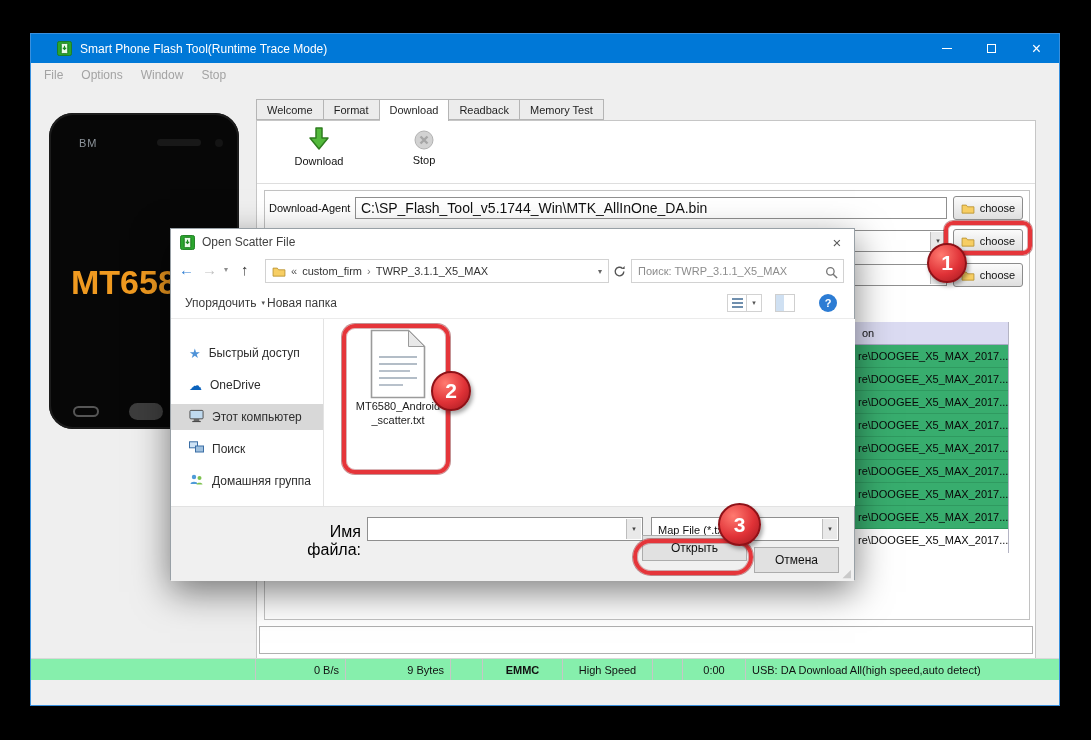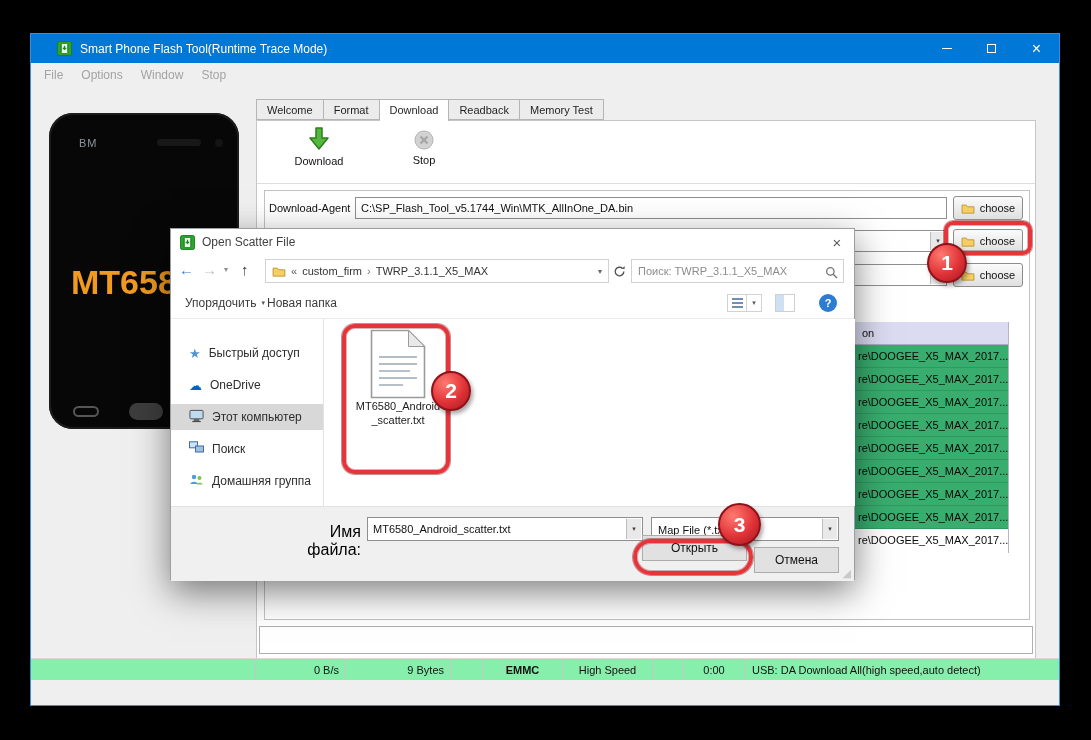--- a/index.html
+++ b/index.html
@@ -24,21 +24,21 @@
   .phone-btn-h{position:absolute;left:80px;top:290px;width:34px;height:17px;background:#3d3d3d;border-radius:9px}
   .tabs{position:absolute;left:225px;top:65px;display:flex}
   .tab{height:21px;line-height:20px;padding:0 10px;font-size:11px;color:#1f1f1f;background:#ececec;border:1px solid #b5b5b5;border-left:none;white-space:nowrap}
   .tab:first-child{border-left:1px solid #b5b5b5}
   .tab.active{background:#fff;height:22px;border-bottom:none;position:relative;z-index:5}
   .page{position:absolute;left:225px;top:86px;width:780px;height:540px;background:#fff;border:1px solid #c6c6c6}
   .toolbtn{position:absolute;display:flex;flex-direction:column;align-items:center;gap:3px;font-size:11px;color:#111}
   .tool-sep{position:absolute;left:0;top:62px;width:778px;height:1px;background:#dedede}
   .group{position:absolute;left:7px;top:69px;width:766px;height:430px;background:#fff;border:1px solid #c2c2c2}
   .field-label{position:absolute;font-size:11px;color:#111;white-space:nowrap}
-  .xinput{position:absolute;height:22px;border:1px solid #8f8f8f;background:#fff;font-size:11px;color:#111;padding:0 5px;font-family:inherit}
+  .xinput{position:absolute;height:22px;border:1px solid #8f8f8f;background:#fff;font-size:14px;color:#111;padding:0 5px;font-family:inherit}
   .combo{position:absolute;height:22px;border:1px solid #8f8f8f;background:#fff;font-size:11px}
   .combo-arrow{position:absolute;right:1px;top:1px;bottom:1px;width:15px;background:#e9e9e9;border-left:1px solid #bdbdbd;display:flex;align-items:center;justify-content:center;font-size:7px;color:#444}
   .combo-text{position:absolute;left:6px;top:1px;line-height:22px;color:#111;white-space:nowrap}
   .choose-btn{position:absolute;width:70px;height:24px;background:linear-gradient(#fbfbfb,#dfdfdf);border:1px solid #8c8c8c;border-radius:3px;display:flex;align-items:center;justify-content:center;gap:5px;font-size:11px;color:#111;font-family:inherit}
   .thead{position:absolute;left:1px;top:131px;width:742px;height:23px;background:#dbdbf2;border-bottom:1px solid #a9a9c4}
   .thead-label{position:absolute;left:596px;top:0;line-height:23px;font-size:11px;color:#111}
   .trow{position:absolute;left:1px;width:742px;height:23px;font-size:11px}
   .trow.green{background:#38ad6e;border-bottom:1px solid #2f9a60}
   .trow.white{background:#fff}
   .trow-text{position:absolute;left:592px;line-height:23px;color:#090909;white-space:nowrap}
@@ -352,21 +352,20 @@
         <div class="file-label">
           <span>MT6580_Android</span>
           <span>_scatter.txt</span>
         </div>
       </div>
     </div>
 
     <div class="dlg-footer">
       <span style="position:absolute;left:118px;top:16px;width:72px;text-align:right;font-size:16px;color:#000000">Имя файла:</span>
       <div class="combo" style="left:196px;top:10px;width:276px;height:24px">
-        <input style="position: absolute; left: 0px; top: 0px; width: 256px; height: 22px; border: none; outline: none; font-family: inherit; font-size: 11px; padding: 0px 5px; color: rgb(17, 17, 17); background: transparent;" value="MT6580_Android_scatter.txt">
         <span class="combo-arrow">▾</span>
       </div>
       <div class="combo" style="left:480px;top:10px;width:188px;height:24px">
         <span class="combo-text">Map File (*.txt)</span>
         <span class="combo-arrow">▾</span>
       </div>
       <button class="wbtn" style="left:471px;top:28px;width:105px">Открыть</button>
       <button class="wbtn" style="left:583px;top:40px;width:85px">Отмена</button>
       <span class="grip">◢</span>
     </div>

